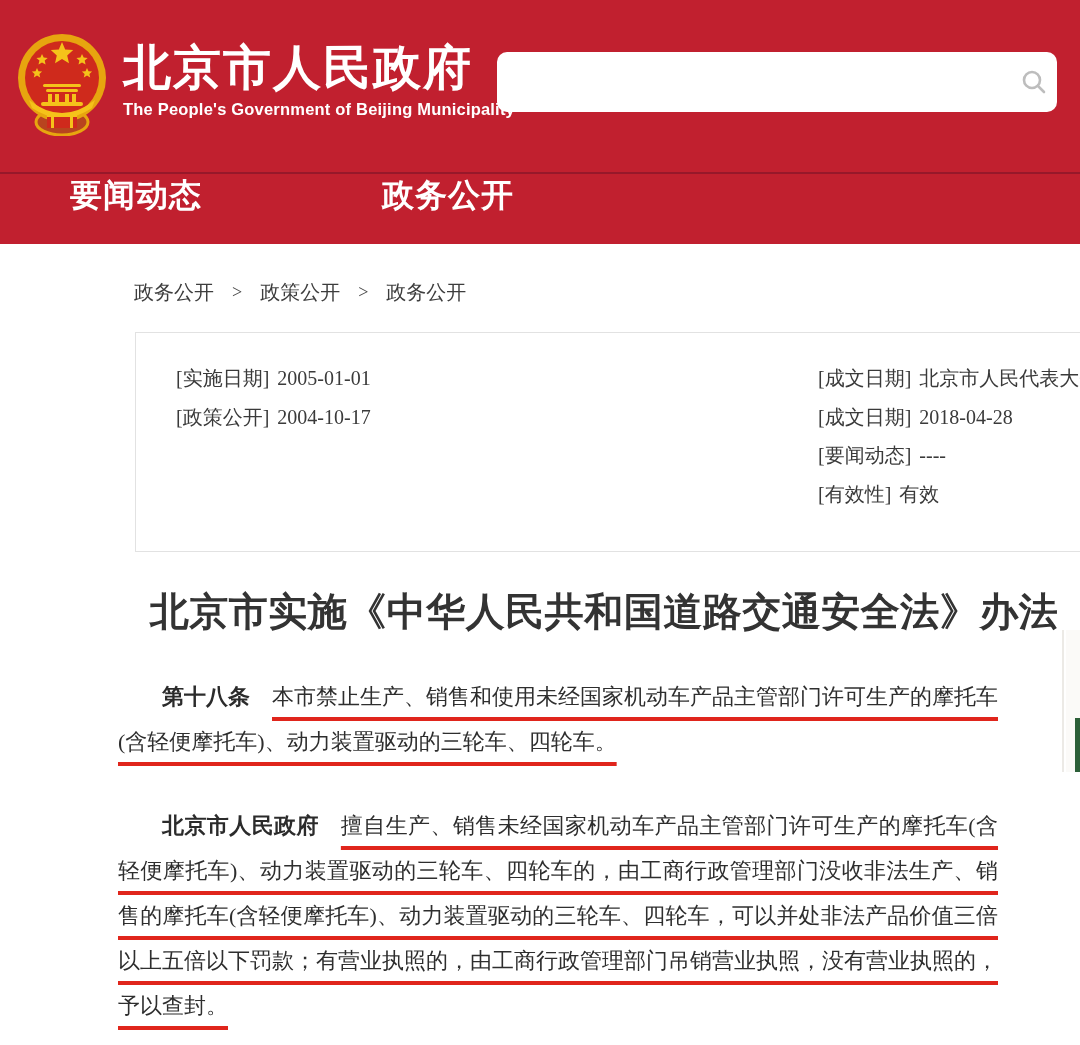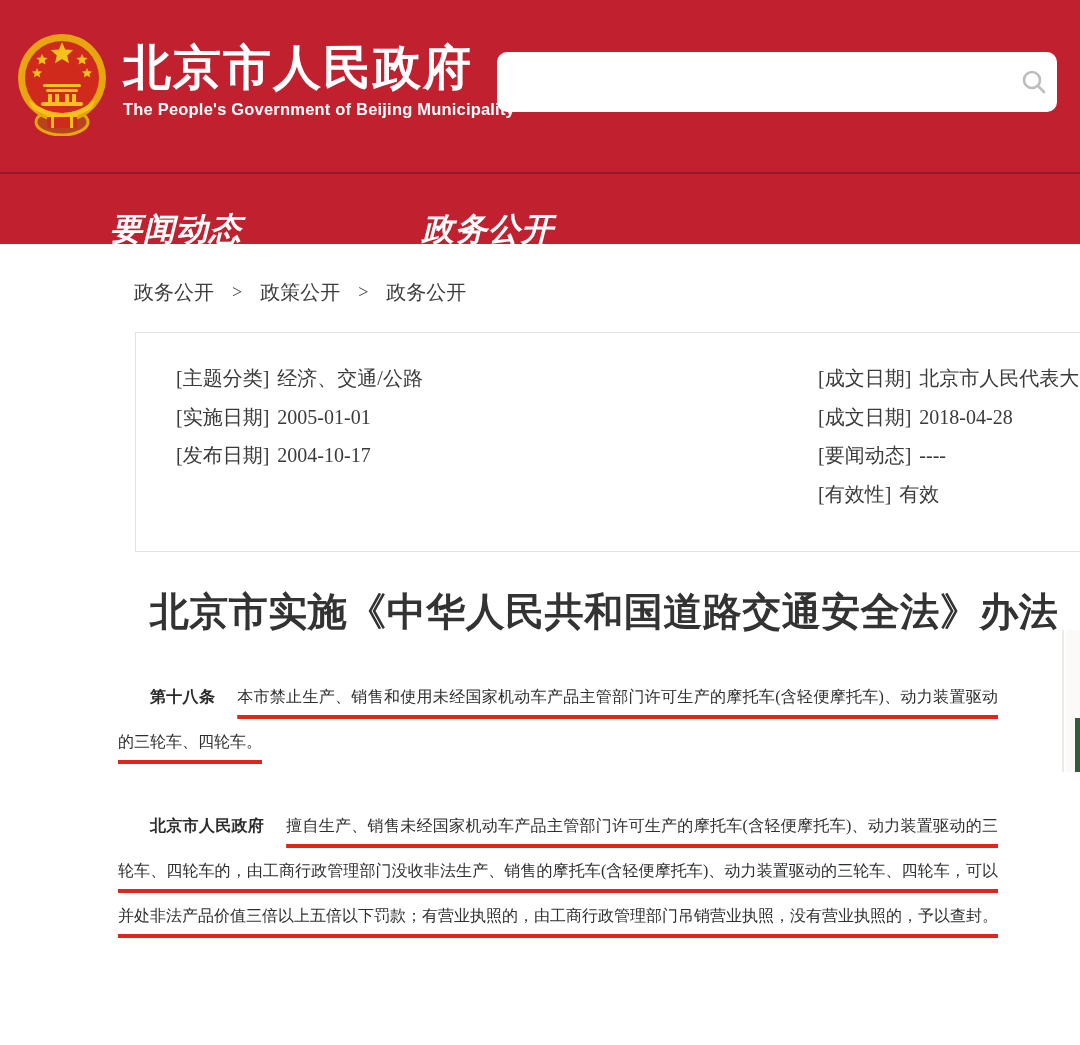--- a/index.html
+++ b/index.html
@@ -13,36 +13,36 @@
   .masthead .nav-sep { position:absolute; left:0; top:172px; width:1080px; height:2px; background:#97182a; }
   .brand { position:absolute; left:17px; top:30px; display:flex; align-items:flex-start; text-decoration:none; cursor:pointer; }
   .emblem { width:90px; height:106px; display:block; }
   .brand-text { margin-left:16px; padding-top:12px; font-family:"Liberation Sans","DejaVu Sans",sans-serif; }
   .site-title { color:#ffffff; font-size:48px; font-weight:bold; letter-spacing:2px; line-height:52px; }
   .site-subtitle { color:#ffffff; font-size:16.5px; font-weight:bold; margin-top:6px; letter-spacing:0.2px; }
   .searchbox { position:absolute; left:497px; top:52px; width:560px; height:60px; background:#ffffff; border-radius:10px; display:flex; align-items:center; }
   .searchbox input { flex:1; height:100%; border:none; outline:none; background:transparent; font-size:20px; padding:0 18px; font-family:"Liberation Sans","DejaVu Sans",sans-serif; }
   .search-icon { width:46px; height:100%; display:flex; align-items:center; justify-content:center; cursor:pointer; }
   
-  .primary-nav { position:absolute; left:0; top:174px; width:1080px; height:78px; display:flex; align-items:flex-end; padding-left:110px;font-style:italic; }
+  .primary-nav { position:absolute; left:0; top:174px; width:1080px; height:78px; display:flex; align-items:flex-start; padding-left:70px; }
   .nav-item { color:#ffffff; font-size:32px; font-weight:bold; text-decoration:none; cursor:pointer; font-family:"Liberation Serif","DejaVu Serif",serif; letter-spacing:1px; }
   .nav-item + .nav-item { margin-left:180px; }
   
   .breadcrumb { position:absolute; left:134px; top:279px; display:flex; align-items:center; font-size:20px; color:#3d3d3d; }
   .crumb { color:#3d3d3d; text-decoration:none; cursor:pointer; }
   .crumb-sep { color:#4a4a4a; margin:0 18px; font-size:18px; }
   
   .meta-box { position:absolute; left:135px; top:332px; width:1000px; height:220px; border:1px solid #e2e2e2; background:#ffffff; }
   .meta-col { position:absolute; top:26px; font-size:20px; color:#3a3a3a; line-height:38.6px; white-space:nowrap; }
   .meta-col.left { left:40px; }
   .meta-col.right { left:682px; }
   .meta-label { margin-right:8px; }
   
   .doc-title { position:absolute; left:118px; top:585px; width:972px; text-align:center; font-size:39px; font-weight:bold; color:#333333; letter-spacing:0.5px; white-space:nowrap; }
-  .body-para { position:absolute; left:118px; width:880px; font-size:16px; line-height:45px; color:#2e2e2e; text-indent:2em; text-align:justify; }
+  .body-para { position:absolute; left:118px; width:880px; font-size:22px; line-height:45px; color:#2e2e2e; text-indent:2em; text-align:justify; }
   .para-18 { top:674px; }
   .para-105 { top:803px; }
   .clause { margin-right:22px; font-weight:bold; color:#2b2b2b; }
   .uline { text-decoration:underline; text-decoration-color:#E0251C; text-decoration-thickness:3.5px; text-underline-offset:13px; }
   
   .edge-pane { position:absolute; left:1066px; top:630px; width:14px; height:142px; background:#fbfaf8; }
   .edge-line { position:absolute; left:1062px; top:630px; width:2px; height:142px; background:#eceae6; }
   .edge-green { position:absolute; left:1075px; top:718px; width:5px; height:54px; background:#2C5F38; cursor:pointer; }
 </style>
 </head>
@@ -102,27 +102,24 @@
   <a class="crumb">政务公开</a>
   <span class="crumb-sep">&gt;</span>
   <a class="crumb">政策公开</a>
   <span class="crumb-sep">&gt;</span>
   <a class="crumb">政务公开</a>
 </div>
 
 <section class="meta-box">
   <div class="meta-col left">
     <div class="meta-row">
-      <span class="meta-label">[主题分类]</span><span>经济、交通/公路</span>
-    </div>
-    <div class="meta-row">
       <span class="meta-label">[实施日期]</span><span>2005-01-01</span>
     </div>
     <div class="meta-row">
-      <span class="meta-label">[发布日期]</span><span>2004-10-17</span>
+      <span class="meta-label">[政策公开]</span><span>2004-10-17</span>
     </div>
   </div>
   <div class="meta-col right">
     <div class="meta-row">
       <span class="meta-label">[成文日期]</span><span>北京市人民代表大会</span>
     </div>
     <div class="meta-row">
       <span class="meta-label">[成文日期]</span><span>2018-04-28</span>
     </div>
     <div class="meta-row">

